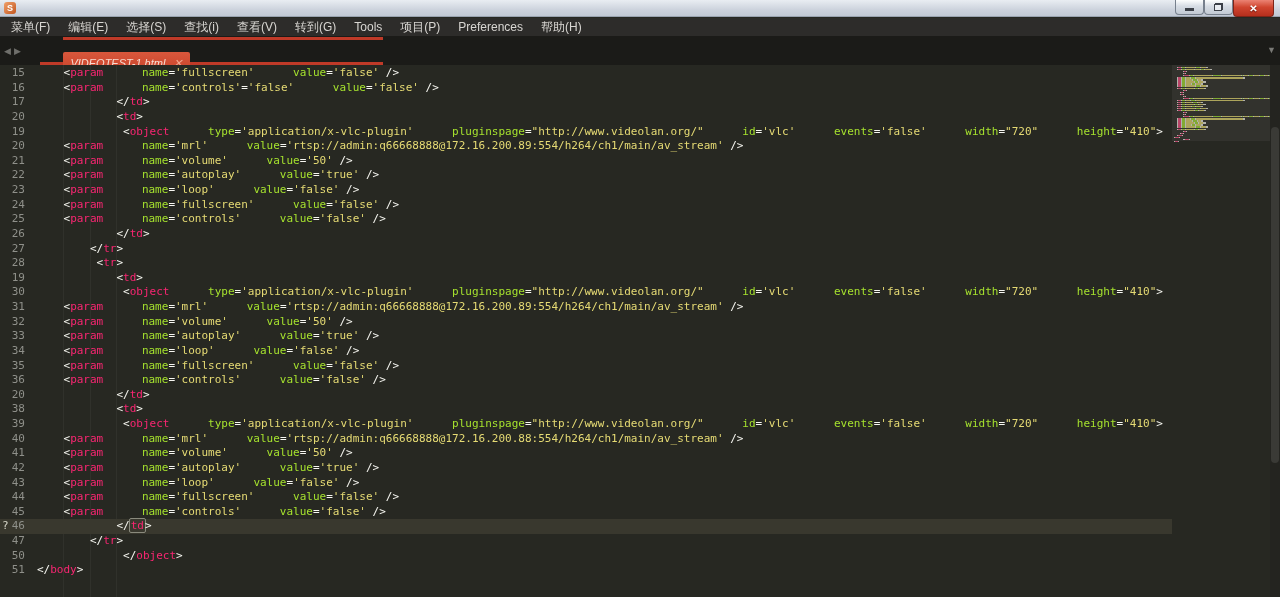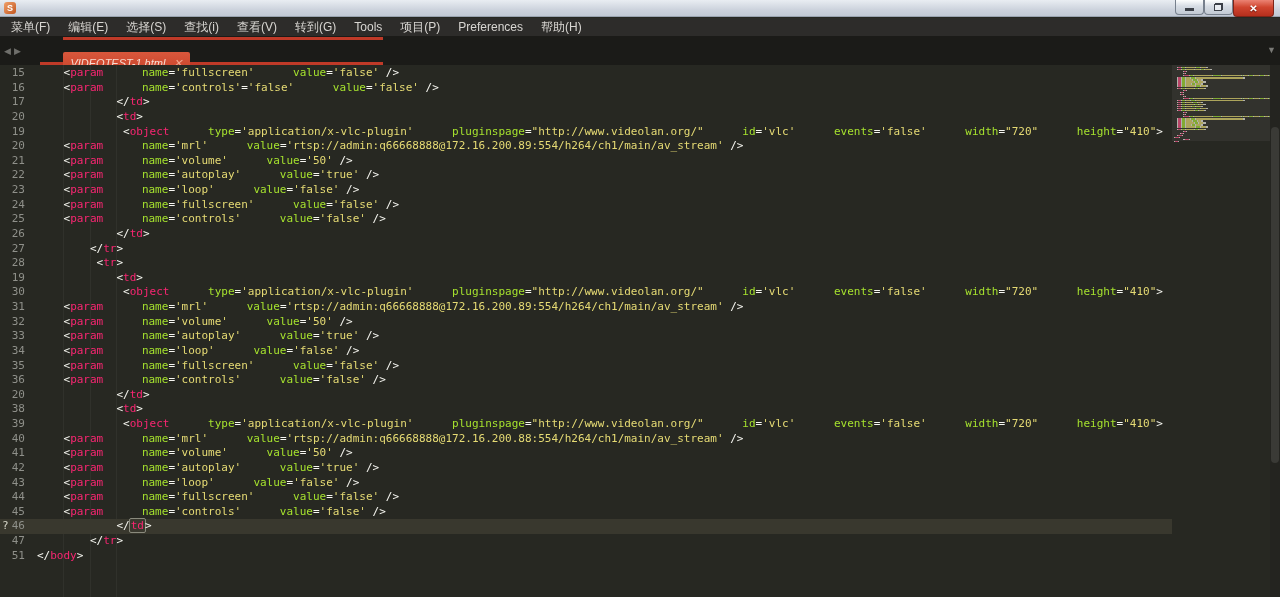--- a/index.html
+++ b/index.html
@@ -147,20 +147,21 @@
       <div class="row"><span class="gut">38</span><span class="code">            <span class="tk-p">&lt;</span><span class="tk-t">td</span><span class="tk-p">&gt;</span></span></div>
       <div class="row"><span class="gut">39</span><span class="code">             <span class="tk-p">&lt;</span><span class="tk-t">object</span><span class="tk-p"> </span><span class="tk-a">type</span><span class="tk-p">=</span><span class="tk-s">'application/x-vlc-plugin'</span><span class="tk-p"> </span><span class="tk-a">pluginspage</span><span class="tk-p">=</span><span class="tk-s">"http://www.videolan.org/"</span><span class="tk-p"> </span><span class="tk-a">id</span><span class="tk-p">=</span><span class="tk-s">'vlc'</span><span class="tk-p"> </span><span class="tk-a">events</span><span class="tk-p">=</span><span class="tk-s">'false'</span><span class="tk-p"> </span><span class="tk-a">width</span><span class="tk-p">=</span><span class="tk-s">"720"</span><span class="tk-p"> </span><span class="tk-a">height</span><span class="tk-p">=</span><span class="tk-s">"410"</span><span class="tk-p">&gt;</span></span></div>
       <div class="row"><span class="gut">40</span><span class="code">    <span class="tk-p">&lt;</span><span class="tk-t">param</span><span class="tk-p"> </span><span class="tk-a">name</span><span class="tk-p">=</span><span class="tk-s">'mrl'</span><span class="tk-p"> </span><span class="tk-a">value</span><span class="tk-p">=</span><span class="tk-s">'rtsp://admin:q66668888@172.16.200.88:554/h264/ch1/main/av_stream'</span><span class="tk-p"> /&gt;</span></span></div>
       <div class="row"><span class="gut">41</span><span class="code">    <span class="tk-p">&lt;</span><span class="tk-t">param</span><span class="tk-p"> </span><span class="tk-a">name</span><span class="tk-p">=</span><span class="tk-s">'volume'</span><span class="tk-p"> </span><span class="tk-a">value</span><span class="tk-p">=</span><span class="tk-s">'50'</span><span class="tk-p"> /&gt;</span></span></div>
       <div class="row"><span class="gut">42</span><span class="code">    <span class="tk-p">&lt;</span><span class="tk-t">param</span><span class="tk-p"> </span><span class="tk-a">name</span><span class="tk-p">=</span><span class="tk-s">'autoplay'</span><span class="tk-p"> </span><span class="tk-a">value</span><span class="tk-p">=</span><span class="tk-s">'true'</span><span class="tk-p"> /&gt;</span></span></div>
       <div class="row"><span class="gut">43</span><span class="code">    <span class="tk-p">&lt;</span><span class="tk-t">param</span><span class="tk-p"> </span><span class="tk-a">name</span><span class="tk-p">=</span><span class="tk-s">'loop'</span><span class="tk-p"> </span><span class="tk-a">value</span><span class="tk-p">=</span><span class="tk-s">'false'</span><span class="tk-p"> /&gt;</span></span></div>
       <div class="row"><span class="gut">44</span><span class="code">    <span class="tk-p">&lt;</span><span class="tk-t">param</span><span class="tk-p"> </span><span class="tk-a">name</span><span class="tk-p">=</span><span class="tk-s">'fullscreen'</span><span class="tk-p"> </span><span class="tk-a">value</span><span class="tk-p">=</span><span class="tk-s">'false'</span><span class="tk-p"> /&gt;</span></span></div>
       <div class="row"><span class="gut">45</span><span class="code">    <span class="tk-p">&lt;</span><span class="tk-t">param</span><span class="tk-p"> </span><span class="tk-a">name</span><span class="tk-p">=</span><span class="tk-s">'controls'</span><span class="tk-p"> </span><span class="tk-a">value</span><span class="tk-p">=</span><span class="tk-s">'false'</span><span class="tk-p"> /&gt;</span></span></div>
       <div class="row current"><span class="gut">46<span class="gut-marker">?</span></span><span class="code">            <span class="tk-p">&lt;/</span><span class="tk-t tk-box">td</span><span class="tk-p">&gt;</span></span></div>
       <div class="row"><span class="gut">47</span><span class="code">        <span class="tk-p">&lt;/</span><span class="tk-t">tr</span><span class="tk-p">&gt;</span></span></div>
+      <div class="row"><span class="gut">50</span><span class="code">             <span class="tk-p">&lt;/</span><span class="tk-t">object</span><span class="tk-p">&gt;</span></span></div>
       <div class="row"><span class="gut">51</span><span class="code"><span class="tk-p">&lt;/</span><span class="tk-t">body</span><span class="tk-p">&gt;</span></span></div>
     </div>
 </div>
 
 <div class="minimap" id="minimap">
   <div class="mm-viewport"></div>
 <div class="mm-row" style="top: 2px; left: 4.88px;">
       <span class="mm-seg" style="width: 1px; background: rgb(201, 201, 194);"></span>
       <span class="mm-seg" style="width: 3.6px; background: rgb(209, 74, 116);"></span>
       <span class="mm-seg" style="width: 1px; background: rgb(201, 201, 194);"></span>

